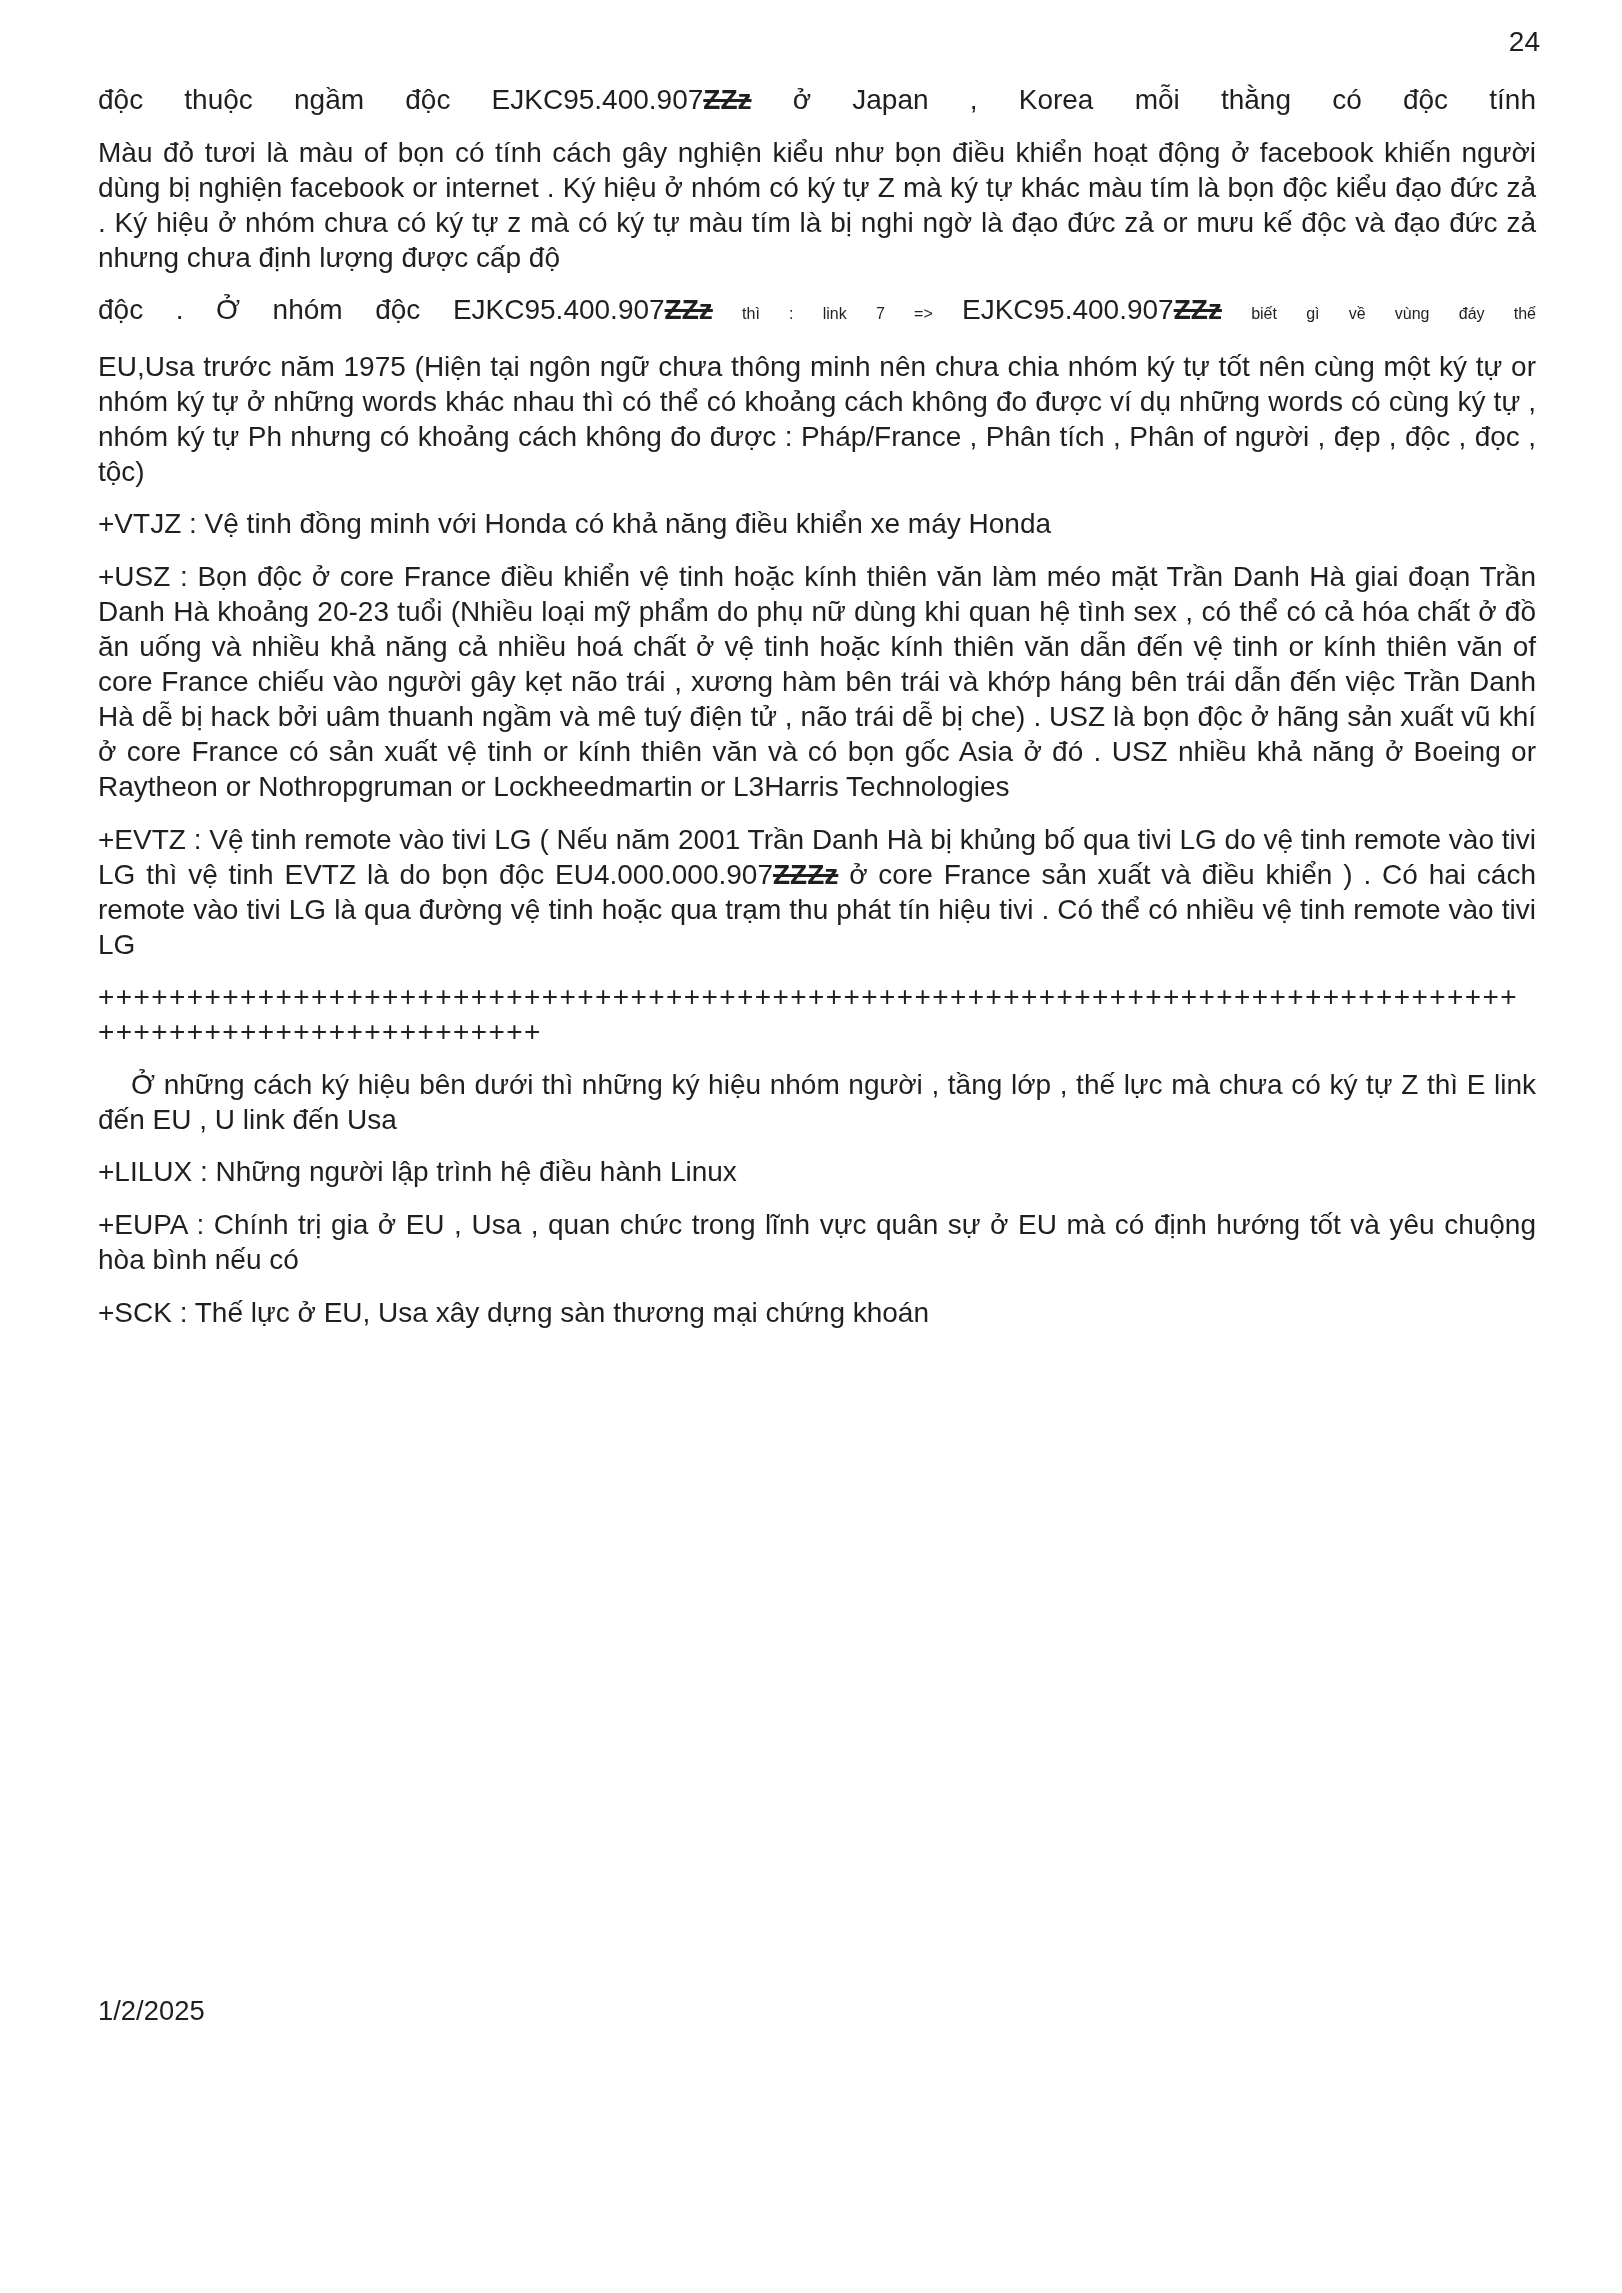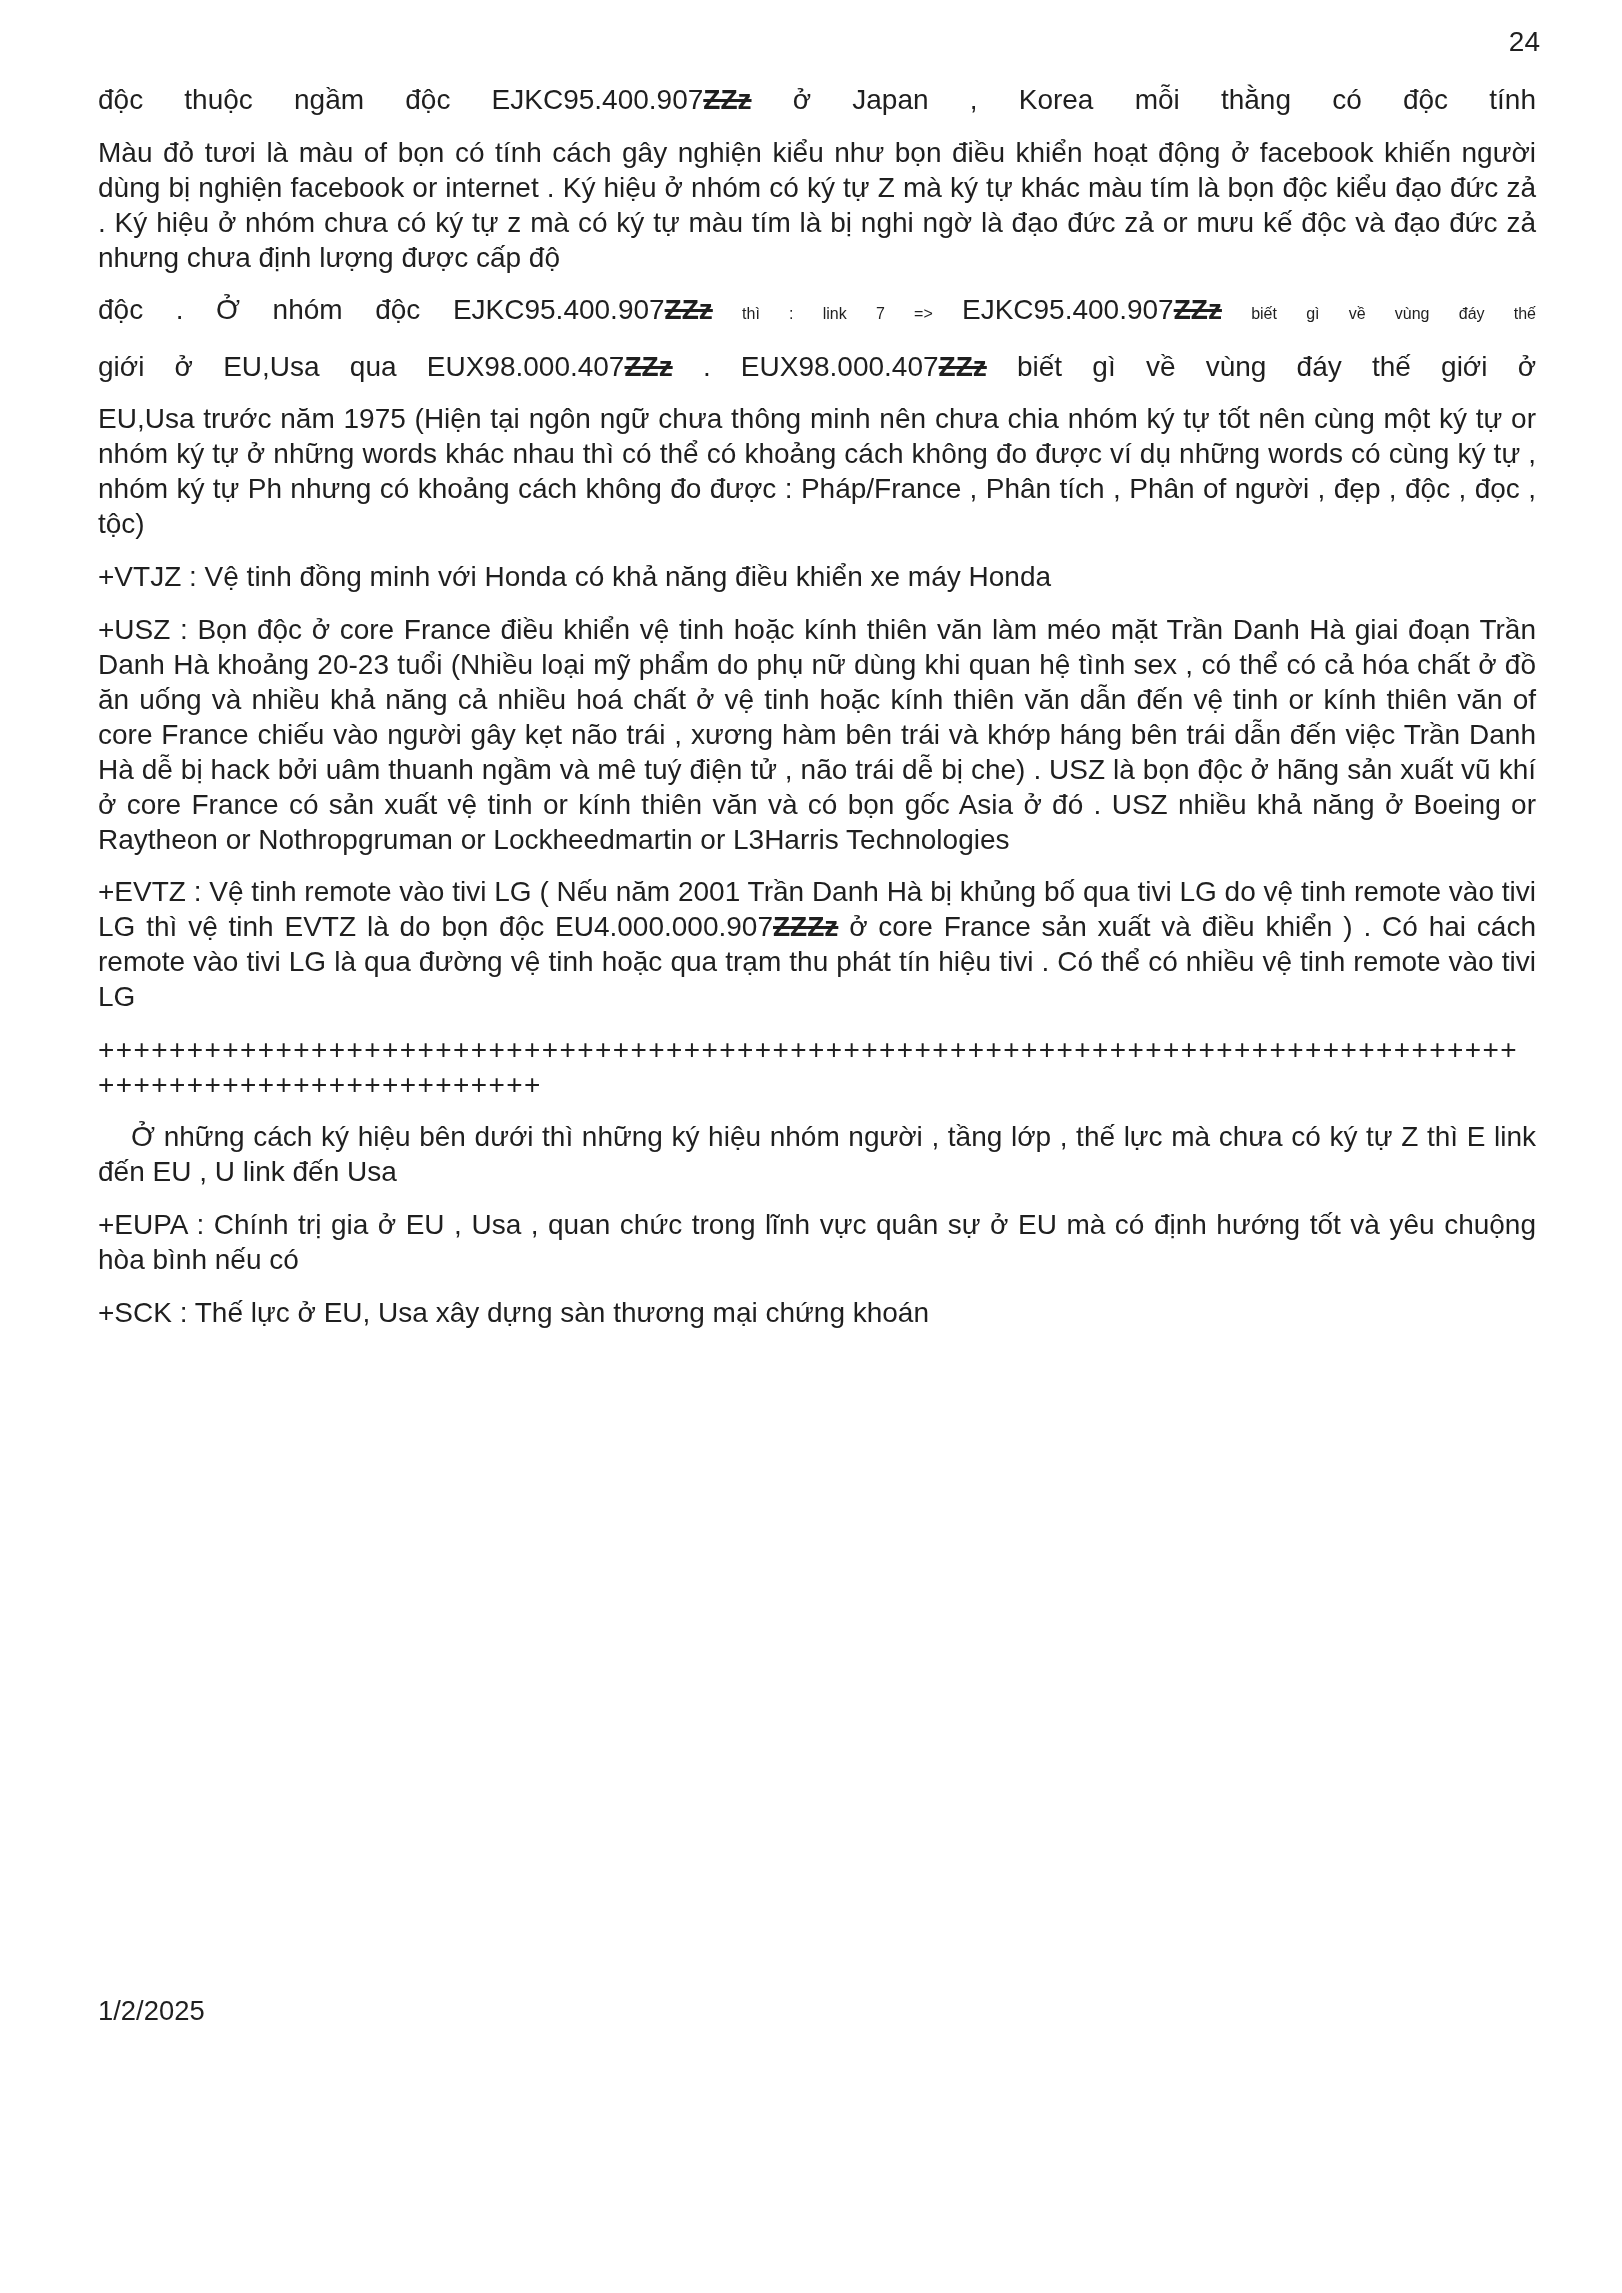--- a/index.html
+++ b/index.html
@@ -68,26 +68,26 @@
 </head>
 <body>
 
 <div class="page">
   <div class="page-number">24</div>
 
   <div class="doc-body">
       <p class="para justify-all"><span>độc thuộc ngầm độc EJKC95.400.907</span><span class="strike">ZZz</span><span> ở Japan , Korea mỗi thằng có độc tính</span></p>
       <p class="para"><span>Màu đỏ tươi là màu of bọn có tính cách gây nghiện kiểu như bọn điều khiển hoạt động ở facebook khiến người dùng bị nghiện facebook or internet . Ký hiệu ở nhóm có ký tự Z mà ký tự khác màu tím là bọn độc kiểu đạo đức zả . Ký hiệu ở nhóm chưa có ký tự z mà có ký tự màu tím là bị nghi ngờ là đạo đức zả or mưu kế độc và đạo đức zả nhưng chưa định lượng được cấp độ</span></p>
       <p class="para justify-all"><span>độc . Ở nhóm độc EJKC95.400.907</span><span class="strike">ZZz</span><span class="small"> thì : link 7 =&gt; </span><span>EJKC95.400.907</span><span class="strike">ZZz</span><span class="small"> biết gì về vùng đáy thế</span></p>
-      <p class="para justify-all"><span>giới ở EU,Usa qua EUX98.000.407</span><span class="strike">ZZz</span><span> . EUX98.000.407</span><span class="strike">ZZz</span><span> biết gì về vùng đáy thế giới ở</span></p>
       <p class="para"><span>EU,Usa trước năm 1975 (Hiện tại ngôn ngữ chưa thông minh nên chưa chia nhóm ký tự tốt nên cùng một ký tự or nhóm ký tự ở những words khác nhau thì có thể có khoảng cách không đo được ví dụ những words có cùng ký tự , nhóm ký tự Ph nhưng có khoảng cách không đo được : Pháp/France , Phân tích , Phân of người , đẹp , độc , đọc , tộc)</span></p>
       <p class="para"><span>+VTJZ : Vệ tinh đồng minh với Honda có khả năng điều khiển xe máy Honda</span></p>
       <p class="para"><span>+USZ : Bọn độc ở core France điều khiển vệ tinh hoặc kính thiên văn làm méo mặt Trần Danh Hà giai đoạn Trần Danh Hà khoảng 20-23 tuổi (Nhiều loại mỹ phẩm do phụ nữ dùng khi quan hệ tình sex , có thể có cả hóa chất ở đồ ăn uống và nhiều khả năng cả nhiều hoá chất ở vệ tinh hoặc kính thiên văn dẫn đến vệ tinh or kính thiên văn of core France chiếu vào người gây kẹt não trái , xương hàm bên trái và khớp háng bên trái dẫn đến việc Trần Danh Hà dễ bị hack bởi uâm thuanh ngầm và mê tuý điện tử , não trái dễ bị che) . USZ là bọn độc ở hãng sản xuất vũ khí ở core France có sản xuất vệ tinh or kính thiên văn và có bọn gốc Asia ở đó . USZ nhiều khả năng ở Boeing or Raytheon or Nothropgruman or Lockheedmartin or L3Harris Technologies</span></p>
       <p class="para"><span>+EVTZ : Vệ tinh remote vào tivi LG ( Nếu năm 2001 Trần Danh Hà bị khủng bố qua tivi LG do vệ tinh remote vào tivi LG thì vệ tinh EVTZ là do bọn độc EU4.000.000.907</span><span class="strike">ZZZz</span><span> ở core France sản xuất và điều khiển ) . Có hai cách remote vào tivi LG là qua đường vệ tinh hoặc qua trạm thu phát tín hiệu tivi . Có thể có nhiều vệ tinh remote vào tivi LG</span></p>
       <p class="para plus"><span>++++++++++++++++++++++++++++++++++++++++++++++++++++++++++++++++++++++++++++++++</span><br><span>+++++++++++++++++++++++++</span></p>
       <p class="para indent"><span>Ở những cách ký hiệu bên dưới thì những ký hiệu nhóm người , tầng lớp , thế lực mà chưa có ký tự Z thì E link đến EU , U link đến Usa</span></p>
+      <p class="para"><span>+LILUX : Những người lập trình hệ điều hành Linux</span></p>
       <p class="para"><span>+EUPA : Chính trị gia ở EU , Usa , quan chức trong lĩnh vực quân sự ở EU mà có định hướng tốt và yêu chuộng hòa bình nếu có</span></p>
       <p class="para"><span>+SCK : Thế lực ở EU, Usa xây dựng sàn thương mại chứng khoán</span></p>
     </div>
 
   <div class="footer-date">1/2/2025</div>
 </div>
 
 
 </body></html>

